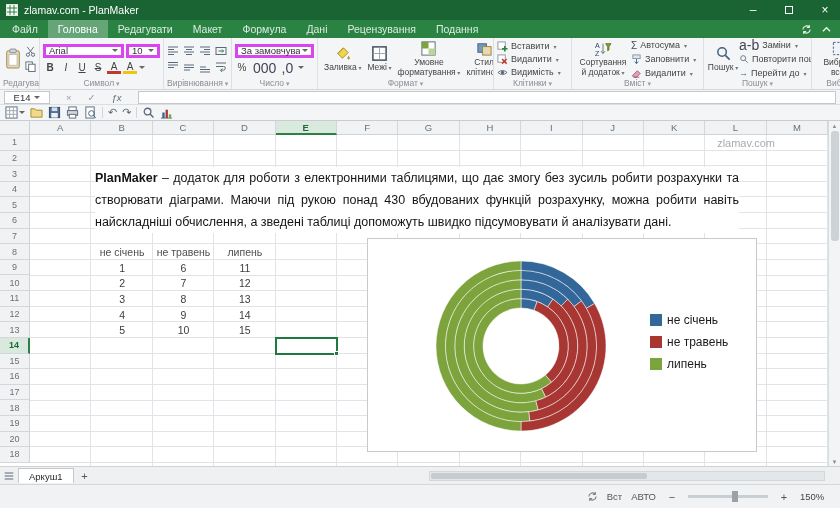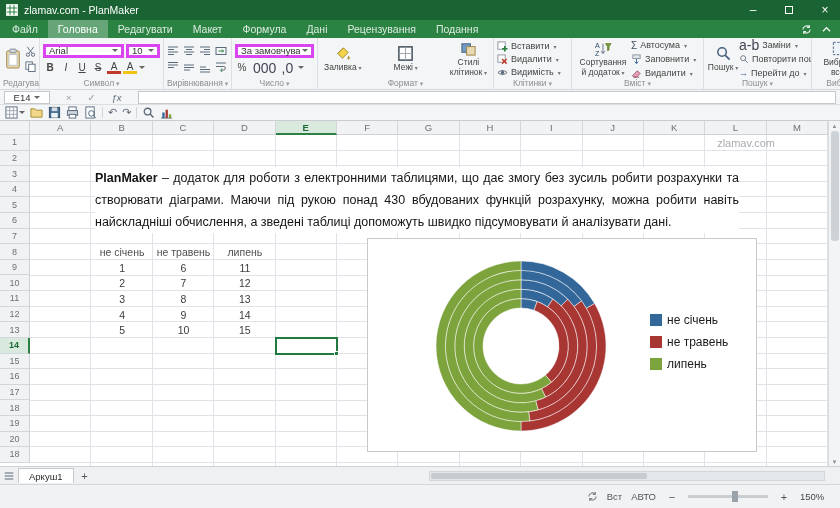--- a/index.html
+++ b/index.html
@@ -248,20 +248,29 @@
         </div>
         <div class="bigv">
           <svg width="17" height="17" viewBox="0 0 18 18">
               <rect x="2" y="2" width="14" height="14" fill="#fff" stroke="#44505c" stroke-width="1.6"></rect>
               <path d="M9 2v14M2 9h14" stroke="#9aa4ae"></path>
             </svg>
           <span class="cap">Межі</span>
         </div>
         <div class="bigv">
           <svg width="17" height="17" viewBox="0 0 18 18">
+              <rect x="2" y="2" width="14" height="14" fill="#fff" stroke="#5a6a7a"></rect>
+              <rect x="2" y="2" width="7" height="7" fill="#7da33c"></rect>
+              <rect x="9" y="9" width="7" height="7" fill="#bcd39a"></rect>
+            </svg>
+          <span>Умовне</span>
+          <span class="cap">форматування</span>
+        </div>
+        <div class="bigv">
+          <svg width="17" height="17" viewBox="0 0 18 18">
               <rect x="2" y="4" width="9" height="9" fill="#6f9bc4" stroke="#44607c"></rect>
               <rect x="7" y="7" width="9" height="9" fill="#e8d9b0" stroke="#9c8347"></rect>
             </svg>
           <span>Стилі</span>
           <span class="cap">клітинок</span>
         </div>
       </div>
       <div class="rlabel">Формат</div>
     </div>
 

